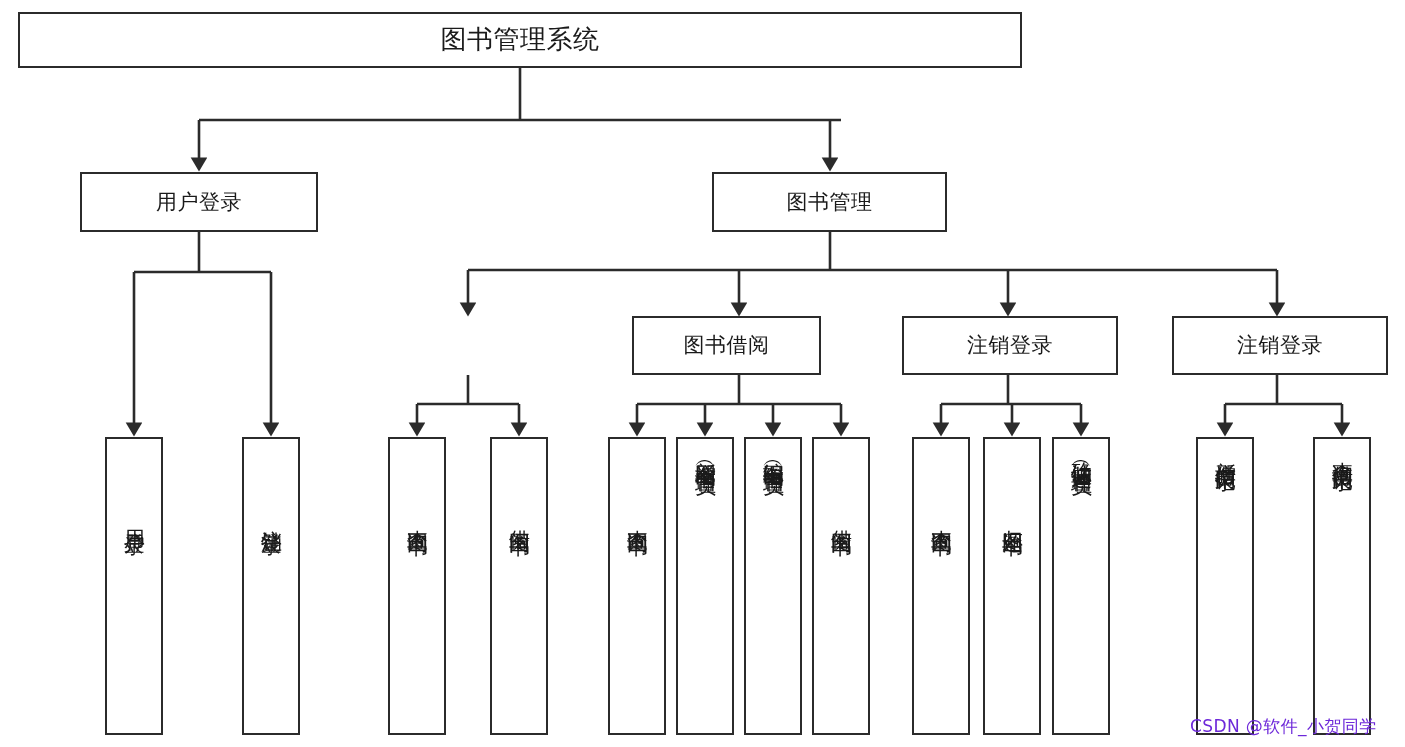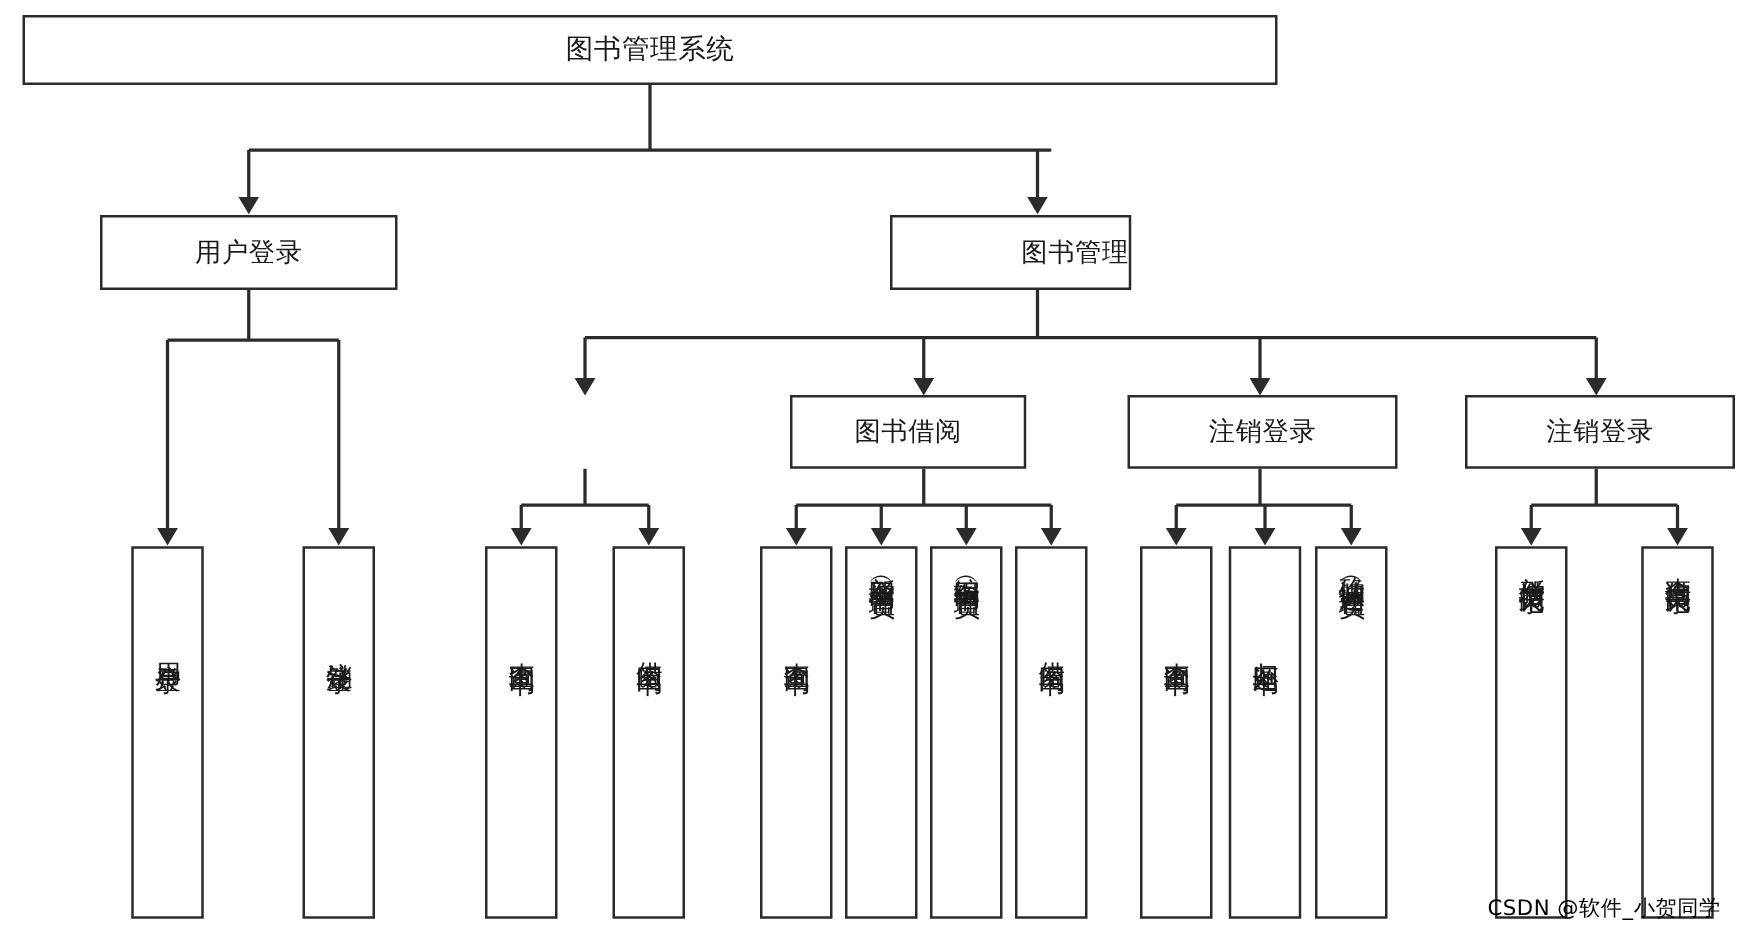--- a/index.html
+++ b/index.html
@@ -41,21 +41,21 @@
     text-align: center;
     line-height: 1.28;
     letter-spacing: 0.5px;
   }
   
   .node.horiz .node-label {
     font-size: 21px;
     white-space: nowrap;
   }
   .node.root .node-label {
-    font-size: 22px;
+    font-size: 26px;
   }
   
   .node.vert {
     align-items: flex-start;
     padding-top: 6px;
   }
   .node.vert .node-label {
     writing-mode: vertical-rl;
     text-orientation: upright;
     font-size: 21px;
@@ -64,21 +64,21 @@
     max-height: 100%;
   }
   .node.vert.mid .node-label {
     margin-top: 68px;
   }
   .watermark {
     position: absolute;
     left: 1190px;
     top: 715px;
     font-size: 17px;
-    color: #000000;
+    color: #6d28d9;
     white-space: nowrap;
     letter-spacing: 0.4px;
   }
 </style>
 </head>
 <body>
 
 <div id="diagram-root">
 
   <svg id="edges-layer" viewBox="0 0 1405 747" width="1405" height="747" xmlns="http://www.w3.org/2000/svg">
@@ -131,21 +131,21 @@
     </g>
   </svg>
 
   <div class="node horiz root" style="left:18px; top:12px; width:1004px; height:56px;">
     <span class="node-label">图书管理系统</span>
   </div>
 
   <div class="node horiz" style="left:80px; top:172px; width:238px; height:60px;">
     <span class="node-label">用户登录</span>
   </div>
-  <div class="node horiz" style="left:712px; top:172px; width:193px; height:60px;justify-content:flex-end;">
+  <div class="node horiz" style="left:712px; top:172px; width:235px; height:60px;">
     <span class="node-label">图书管理</span>
   </div>
 
   <div class="node horiz" style="left:632px; top:316px; width:189px; height:59px;">
     <span class="node-label">图书借阅</span>
   </div>
   <div class="node horiz" style="left:902px; top:316px; width:216px; height:59px;">
     <span class="node-label">注销登录</span>
   </div>
   <div class="node horiz" style="left:1172px; top:316px; width:216px; height:59px;">

